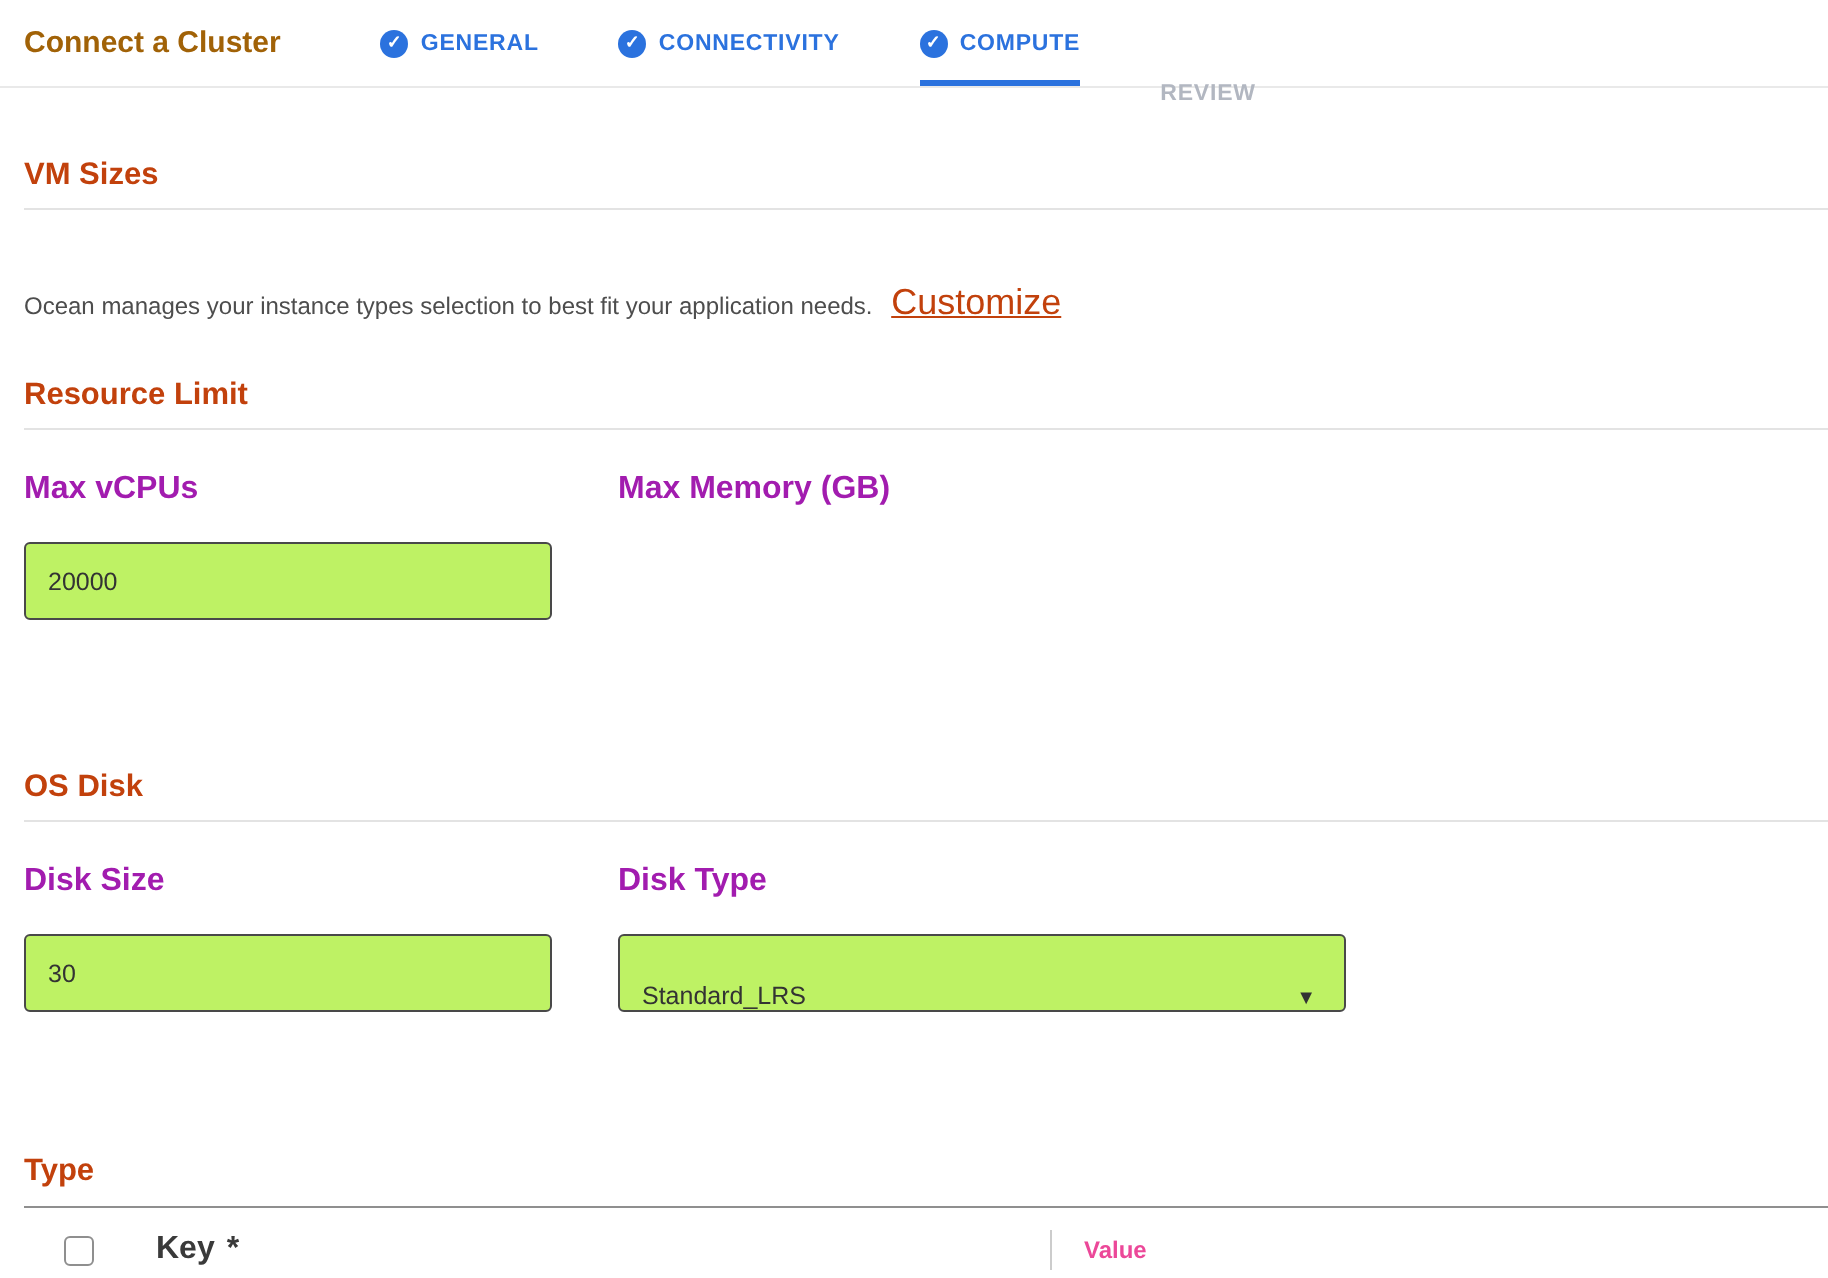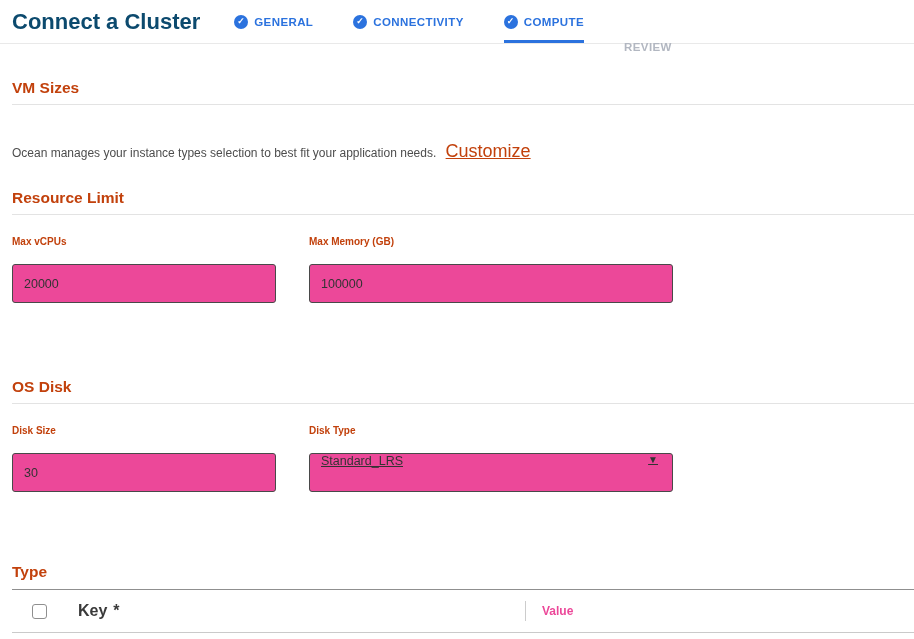--- a/index.html
+++ b/index.html
@@ -12,22 +12,22 @@
   .page { width: 914px; height: 639px; background: #fff; position: relative; }
 
   
   .wizard-header {
     height: 44px;
     border-bottom: 1px solid #e9e9e9;
     display: flex; align-items: stretch;
     padding-left: 12px;
   }
   .wizard-title {
-    font-size: 22px; font-weight: 700; color: #0c4a6e;
-    align-self: center; margin-right: 34px; white-space: nowrap;
+    font-size: 15px; font-weight: 700; color: #a16207;
+    align-self: center; margin-right: 50px; white-space: nowrap;
   }
   .tabs { display: flex; gap: 40px; }
   .tab {
     display: flex; align-items: center; gap: 6px;
     font-size: 11.5px; font-weight: 600; letter-spacing: 0.4px;
     color: #2b72de; cursor: pointer;
     border-bottom: 3px solid transparent; border-top: 3px solid transparent;
   }
   .tab.active { border-bottom-color: #2b72de; }
   .tab.disabled { color: #b2b7c1; margin-top: 44px; }
@@ -53,32 +53,31 @@
     margin-left: 6px; font-size: 18px;
   }
 
   .rl-heading { margin-top: 27px; }
   .os-heading { margin-top: 75px; }
   .tags-heading { margin-top: 71px; }
 
   .fields-row { display: flex; gap: 33px; margin: 21px 0 0 12px; }
   .field.col-1 { width: 264px; }
   .field.col-2 { width: 364px; }
-  .field-label { font-size: 10px; font-weight: 600; color: #c2410c; }
+  .field-label { font-size: 16px; font-weight: 600; color: #a21caf; }
   .text-input, .select-box {
     margin-top: 17px; width: 100%; height: 39px;
-    border: 1px solid #494949; border-radius: 3px; background: #ec4899;
+    border: 1px solid #494949; border-radius: 3px; background: #bef264;
     font-family: "Liberation Sans", sans-serif;
     font-size: 12.5px; color: #333; padding: 0 11px;
     display: block;
   }
   .select-box {
-    display: flex; align-items: flex-start; justify-content: space-between;
+    display: flex; align-items: flex-end; justify-content: space-between;
     cursor: pointer;
-    text-decoration: underline;
   }
   .caret { font-size: 10px; color: #333; margin-right: 3px; }
 
   
   .tags-header-row {
     margin-left: 12px; height: 43px;
     border-bottom: 1px solid #cacaca;
     display: flex; align-items: center;
     padding-left: 20px;
   }
@@ -133,21 +132,20 @@
 
   <div class="section-heading rl-heading">Resource Limit</div>
   <hr class="rule">
   <div class="fields-row">
     <div class="field col-1">
       <div class="field-label">Max vCPUs</div>
       <input class="text-input" type="text" value="20000" style="">
     </div>
     <div class="field col-2">
       <div class="field-label">Max Memory (GB)</div>
-      <input class="text-input" type="text" value="100000" style="">
     </div>
   </div>
 
   <div class="section-heading os-heading">OS Disk</div>
   <hr class="rule">
   <div class="fields-row">
     <div class="field col-1">
       <div class="field-label">Disk Size</div>
       <input class="text-input" type="text" value="30" style="">
     </div>

